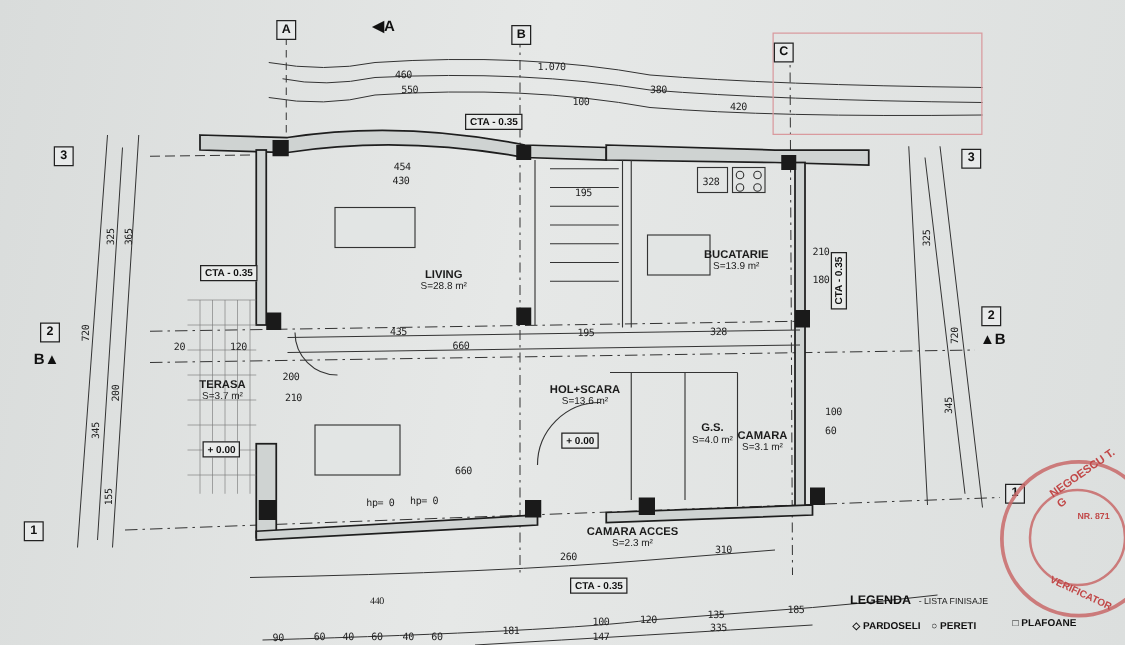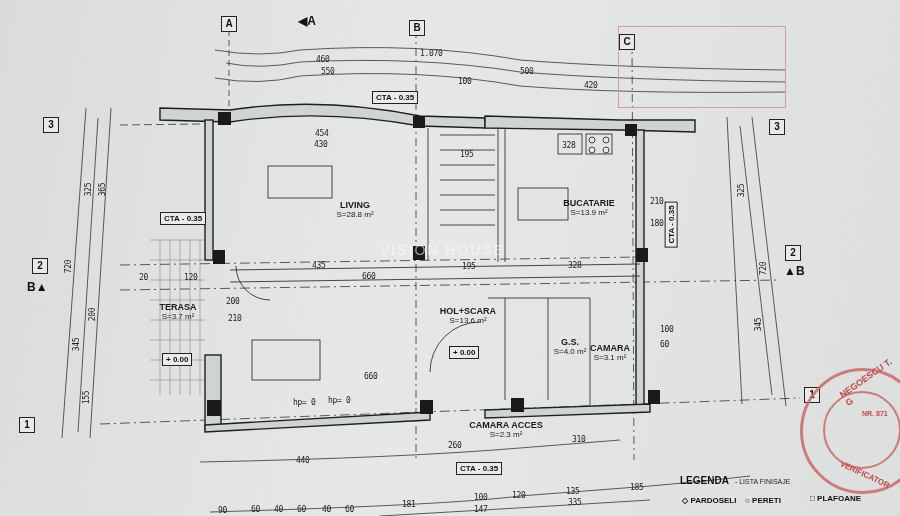--- a/index.html
+++ b/index.html
@@ -125,31 +125,31 @@
 <div class="sect" style="left:27px;top:280px;"><span>B</span>▲</div>
 <div class="sect" style="left:784px;top:264px;">▲<span>B</span></div>
 
 <div class="tag" style="left:372px;top:91px;">CTA - 0.35</div>
 <div class="tag" style="left:160px;top:212px;">CTA - 0.35</div>
 <div class="tag" style="left:648px;top:218px;transform:rotate(-90deg);">CTA - 0.35</div>
 <div class="tag" style="left:456px;top:462px;">CTA - 0.35</div>
 <div class="tag" style="left:162px;top:353px;">+ 0.00</div>
 <div class="tag" style="left:449px;top:346px;">+ 0.00</div>
 
-<div class="room" style="left:320px;top:200px;width:70px;"><span>LIVING</span><span class="area">S=28.8 m²</span></div>
+<div class="room" style="left:320px;top:214px;width:70px;"><span>LIVING</span><span class="area">S=28.8 m²</span></div>
 <div class="room" style="left:554px;top:198px;width:70px;"><span>BUCATARIE</span><span class="area">S=13.9 m²</span></div>
 <div class="room" style="left:148px;top:302px;width:60px;"><span>TERASA</span><span class="area">S=3.7 m²</span></div>
 <div class="room" style="left:432px;top:306px;width:72px;"><span>HOL+SCARA</span><span class="area">S=13.6 m²</span></div>
 <div class="room" style="left:550px;top:337px;width:40px;"><span>G.S.</span><span class="area">S=4.0 m²</span></div>
 <div class="room" style="left:588px;top:343px;width:44px;"><span>CAMARA</span><span class="area">S=3.1 m²</span></div>
 <div class="room" style="left:466px;top:420px;width:80px;"><span>CAMARA ACCES</span><span class="area">S=2.3 m²</span></div>
 
 <div class="lbl" style="left:316px;top:55px;">460</div>
-<div class="lbl" style="left:420px;top:49px;">1.070</div>
-<div class="lbl" style="left:520px;top:67px;">500</div>
+<div class="lbl" style="left:430px;top:49px;">1.070</div>
+<div class="lbl" style="left:520px;top:67px;">380</div>
 <div class="lbl" style="left:321px;top:67px;">550</div>
 <div class="lbl" style="left:458px;top:77px;">100</div>
 <div class="lbl" style="left:584px;top:81px;">420</div>
 <div class="lbl" style="left:315px;top:129px;">454</div>
 <div class="lbl" style="left:314px;top:140px;">430</div>
 <div class="lbl" style="left:312px;top:261px;text-align:right;">435</div>
 <div class="lbl" style="left:362px;top:272px;">660</div>
 <div class="lbl" style="left:364px;top:372px;">660</div>
 <div class="lbl" style="left:562px;top:141px;">328</div>
 <div class="lbl" style="left:568px;top:261px;">328</div>
@@ -160,21 +160,21 @@
 <div class="lbl" style="left:226px;top:297px;">200</div>
 <div class="lbl" style="left:228px;top:314px;">210</div>
 <div class="lbl" style="left:650px;top:183px;margin-top:36px;">180</div>
 <div class="lbl" style="left:650px;top:197px;">210</div>
 <div class="lbl" style="left:660px;top:325px;">100</div>
 <div class="lbl" style="left:660px;top:340px;">60</div>
 <div class="lbl" style="left:572px;top:435px;">310</div>
 <div class="lbl" style="left:293px;top:398px;">hp= 0</div>
 <div class="lbl" style="left:328px;top:396px;">hp= 0</div>
 
-<div class="lbl" style="left:296px;top:456px;">440</div>
+<div class="lbl" style="left:296px;top:476px;font-family:Liberation Serif, serif;">440</div>
 <div class="lbl" style="left:448px;top:441px;">260</div>
 <div class="lbl" style="left:218px;top:506px;">90</div>
 <div class="lbl" style="left:251px;top:505px;">60</div>
 <div class="lbl" style="left:274px;top:505px;">40</div>
 <div class="lbl" style="left:297px;top:505px;">60</div>
 <div class="lbl" style="left:322px;top:505px;">40</div>
 <div class="lbl" style="left:345px;top:505px;">60</div>
 <div class="lbl" style="left:402px;top:500px;">181</div>
 <div class="lbl" style="left:474px;top:493px;">100</div>
 <div class="lbl" style="left:512px;top:491px;">120</div>
@@ -186,21 +186,20 @@
 <div class="lbl" style="left:62px;top:262px;transform:rotate(-90deg);">720</div>
 <div class="lbl" style="left:82px;top:185px;transform:rotate(-90deg);">325</div>
 <div class="lbl" style="left:70px;top:340px;transform:rotate(-90deg);">345</div>
 <div class="lbl" style="left:96px;top:185px;transform:rotate(-90deg);">365</div>
 <div class="lbl" style="left:86px;top:310px;transform:rotate(-90deg);">200</div>
 <div class="lbl" style="left:80px;top:393px;transform:rotate(-90deg);">155</div>
 <div class="lbl" style="left:757px;top:264px;transform:rotate(-90deg);">720</div>
 <div class="lbl" style="left:735px;top:186px;transform:rotate(-90deg);">325</div>
 <div class="lbl" style="left:752px;top:320px;transform:rotate(-90deg);">345</div>
 
-<div class="watermark">VISION HOUSE</div>
 
 <div class="legend">
   <span class="t">LEGENDA</span><span class="s">- LISTA FINISAJE</span>
 </div>
 <div class="leg-item" style="left:682px;top:496px;"><span>◇</span> <span>PARDOSELI</span></div>
 <div class="leg-item" style="left:745px;top:496px;"><span>○</span> <span>PERETI</span></div>
 <div class="leg-item" style="left:810px;top:494px;"><span>□</span> <span>PLAFOANE</span></div>
 
 <div class="stamp">
       <div class="inner"></div>

